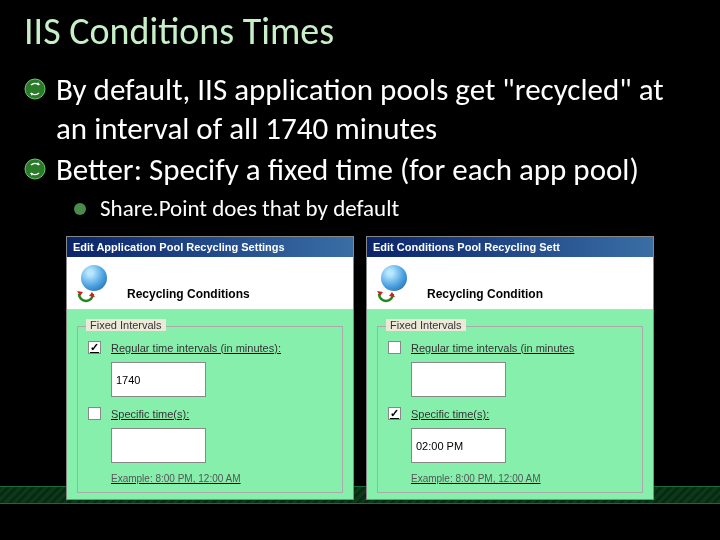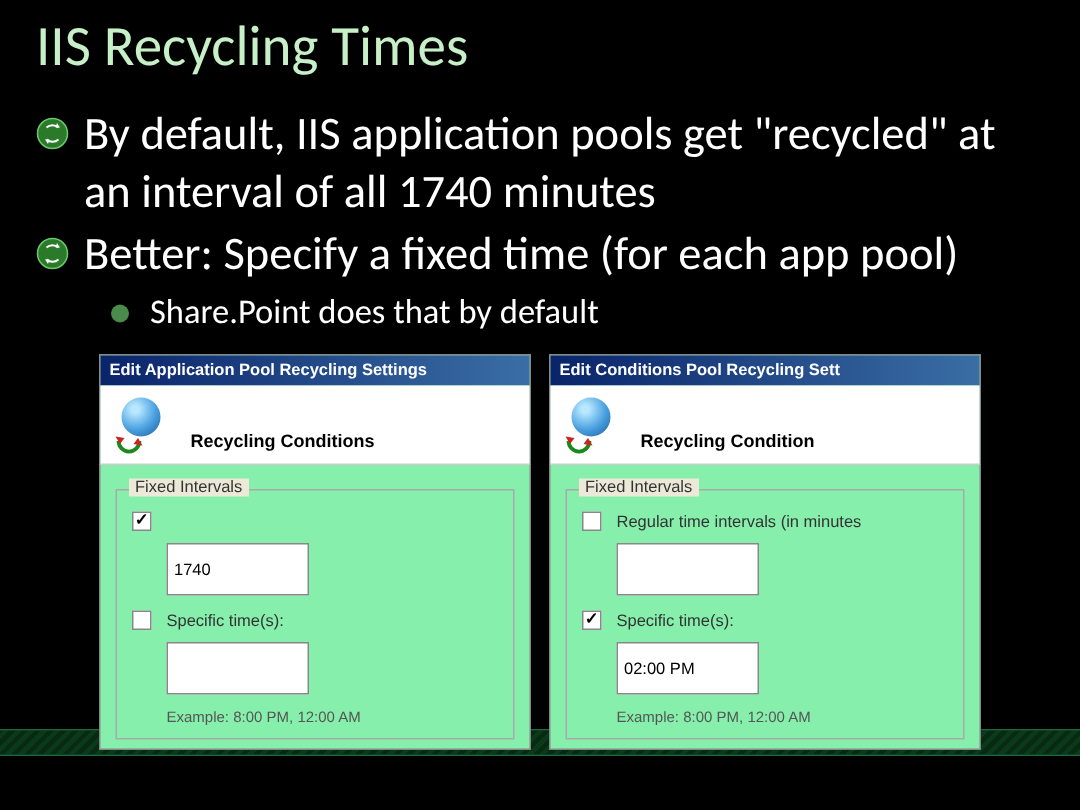--- a/index.html
+++ b/index.html
@@ -102,20 +102,21 @@
     bottom: -2px; left: -2px;
     width: 22px; height: 22px;
   }
   .dlg-header-text {
     font-weight: bold;
     font-size: 12px;
     color: #000;
   }
   .dlg-body {
     padding: 10px 10px 6px;
+    text-decoration: underline;
   }
   .group {
     border: 1px solid #aaa;
     padding: 14px 10px 8px;
     position: relative;
     margin-top: 6px;
   }
   .group-label {
     position: absolute;
     top: -8px;
@@ -183,21 +184,21 @@
     border-bottom: 1px solid #1a6a3a;
     z-index: 0;
   }
   .dialogs { position: relative; z-index: 1; }
 </style>
 </head>
 <body>
 
 <div class="stripe"></div>
 
-<h1 class="title">IIS Recycling Times</h1>
+<h1 class="title">IIS Conditions Times</h1>
 
 <div class="content">
 
   <div class="bullet-row">
     <div class="bullet-icon">
       <svg viewBox="0 0 22 22">
           <circle cx="11" cy="11" r="10" fill="#2a7a2a" stroke="#6aca6a" stroke-width="1"></circle>
           <path d="M7 7 A6 6 0 0 1 15 7" stroke="#fff" stroke-width="1.4" fill="none"></path>
           <path d="M15 15 A6 6 0 0 1 7 15" stroke="#fff" stroke-width="1.4" fill="none"></path>
           <path d="M14 4 L16 7 L13 7 Z" fill="#fff"></path>
@@ -239,20 +240,21 @@
             </svg>
         </div>
         <div class="dlg-header-text">Recycling Conditions</div>
       </div>
       <div class="dlg-body">
         <div class="group">
           <div class="group-label">Fixed Intervals</div>
 
           <div class="field-row">
             <div class="checkbox checked"></div>
+            <div class="field-label">Regular time intervals (in minutes):</div>
           </div>
           <input class="text-input" value="1740" style="">
 
           <div class="field-row">
             <div class="checkbox"></div>
             <div class="field-label">Specific time(s):</div>
           </div>
           <input class="text-input" value="" style="">
 
           <div class="example">Example: 8:00 PM, 12:00 AM</div>

